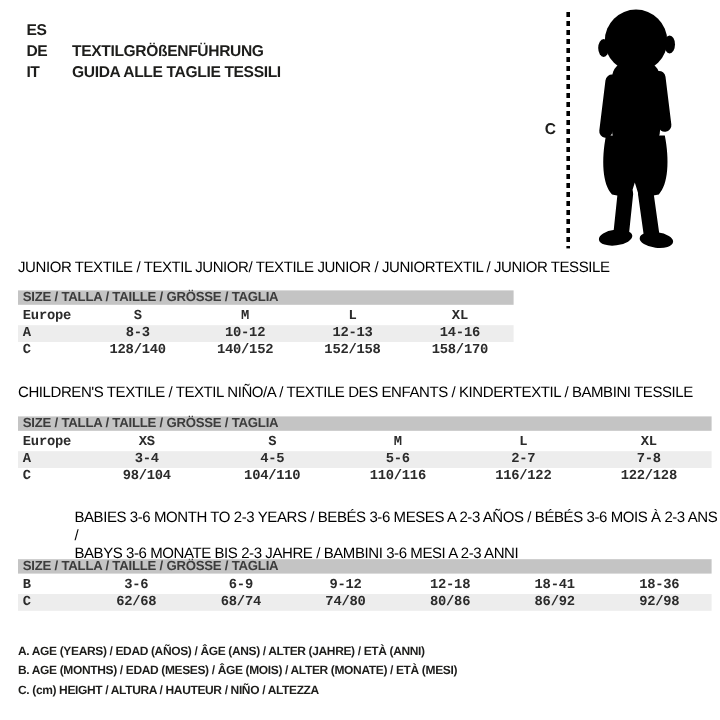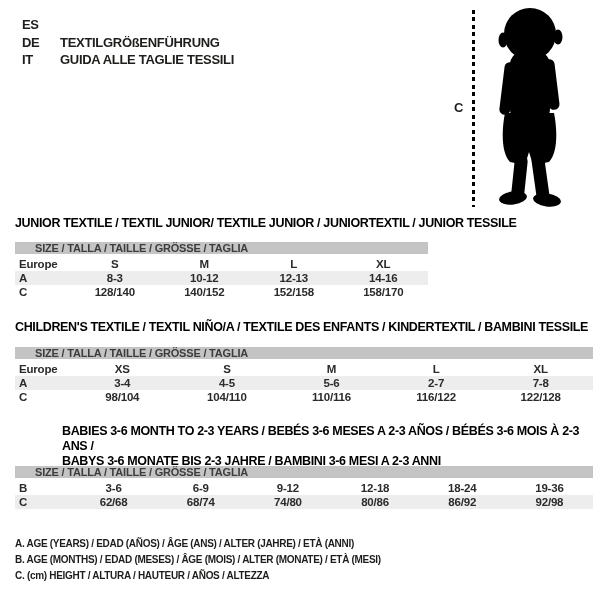--- a/index.html
+++ b/index.html
@@ -16,29 +16,29 @@
   .lang-row { display:flex; height:17.5px; align-items:center;
               font-weight:700; font-size:13px; letter-spacing:-0.3px; }
   .lang-code { width:38px; }
   
   .figure { position:absolute; top:0; left:440px; width:160px; height:215px; }
   .dash-line { position:absolute; left:32px; top:10px; width:3px; height:197px;
                background:repeating-linear-gradient(to bottom,#000 0 4px,transparent 4px 7.5px); }
   .height-label { position:absolute; left:14px; top:100px; font-weight:700; font-size:13px; }
   .baby-svg { position:absolute; left:43px; top:7px; }
   
-  .sec-title { position:absolute; left:15px; font-weight:700; font-size:12.5px;
+  .sec-title { position:absolute; left:15px; font-weight:400; font-size:12.5px;
                letter-spacing:-0.35px; line-height:15px; color:#000; }
   
   .size-table { position:absolute; left:15px; }
   .size-bar { background:#c4c4c4; color:#3c3c3c; font-weight:700; font-size:11px;
-              letter-spacing:-0.2px; height:12px; line-height:12px; padding-left:20px;
+              letter-spacing:-0.2px; height:12px; line-height:12px; padding-left:4px;
               margin-bottom:3px; }
   .t-row { display:grid; height:14px; line-height:14px; font-size:11.5px;
-           font-weight:700; letter-spacing:-0.2px; color:#2b2b2b; }
+           font-weight:700; letter-spacing:-0.2px; color:#2b2b2b;font-family:Liberation Mono, monospace; }
   .t-row.stripe { background:#ededed; }
   .t-row .lbl { text-align:left; padding-left:4px; }
   .t-row .val { text-align:center; }
   .cols-4 { grid-template-columns:55px repeat(4,1fr); }
   .cols-5 { grid-template-columns:55px repeat(5,1fr); }
   .cols-6 { grid-template-columns:55px repeat(6,1fr); }
   
   .footnotes { position:absolute; left:15px; top:536px; }
   .footnote { font-weight:700; font-size:10px; letter-spacing:-0.3px; line-height:16px; }
 </style>
@@ -139,31 +139,31 @@
   <div>BABYS 3-6 MONATE BIS 2-3 JAHRE / BAMBINI 3-6 MESI A 2-3 ANNI</div>
 </div>
 <div class="size-table" style="top:466px; width:578px;">
   <div class="size-bar">SIZE / TALLA / TAILLE / GRÖSSE / TAGLIA</div>
   <div class="t-row cols-6">
     <span class="lbl">B</span>
     <span class="val">3-6</span>
     <span class="val">6-9</span>
     <span class="val">9-12</span>
     <span class="val">12-18</span>
-    <span class="val">18-24</span>
-    <span class="val">19-36</span>
+    <span class="val">18-41</span>
+    <span class="val">18-36</span>
   </div>
   <div class="t-row cols-6 stripe">
     <span class="lbl">C</span>
     <span class="val">62/68</span>
     <span class="val">68/74</span>
     <span class="val">74/80</span>
     <span class="val">80/86</span>
     <span class="val">86/92</span>
     <span class="val">92/98</span>
   </div>
 </div>
 
 <div class="footnotes">
   <div class="footnote">A. AGE (YEARS) / EDAD (AÑOS) / ÂGE (ANS) / ALTER (JAHRE) / ETÀ (ANNI)</div>
   <div class="footnote">B. AGE (MONTHS) / EDAD (MESES) / ÂGE (MOIS) / ALTER (MONATE) / ETÀ (MESI)</div>
-  <div class="footnote">C. (cm) HEIGHT / ALTURA / HAUTEUR / AÑOS / ALTEZZA</div>
+  <div class="footnote">C. (cm) HEIGHT / ALTURA / HAUTEUR / NIÑO / ALTEZZA</div>
 </div>
 
 </body></html>

